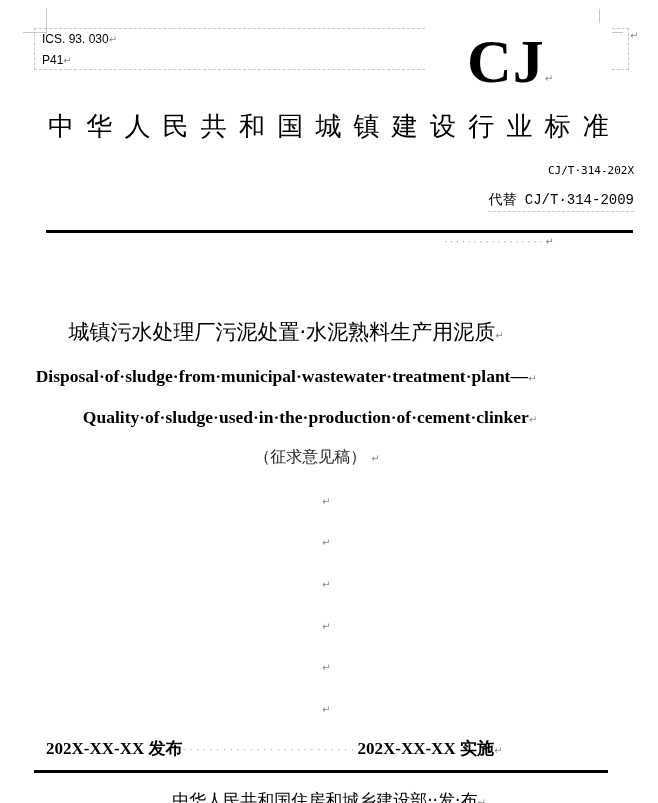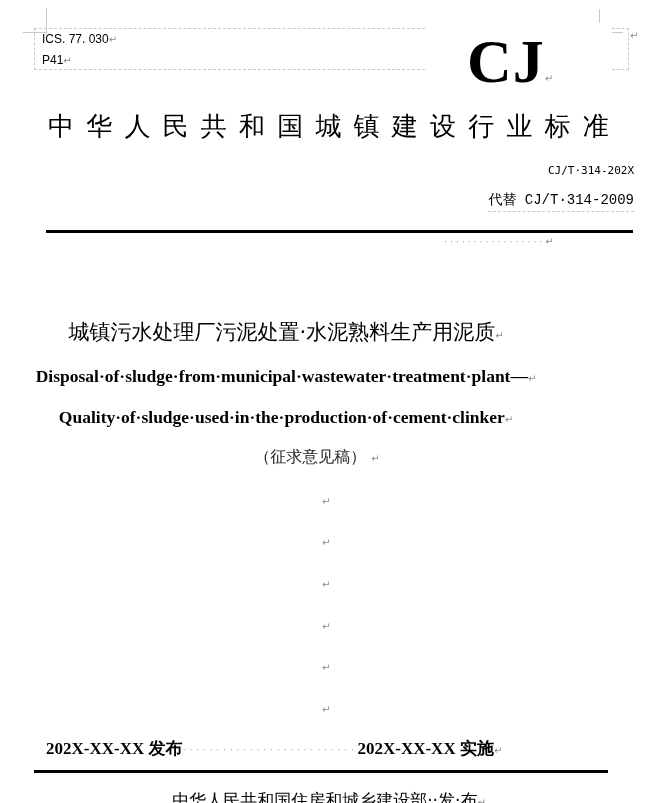--- a/index.html
+++ b/index.html
@@ -60,38 +60,38 @@
 
 <div class="crop-v" style="left:46px; top:8px; height:26px;"></div>
 <div class="crop-h" style="left:23px; top:32px; width:24px;"></div>
 <div class="dash-box" style="left:34px; top:28px; width:390px; height:40px; border-right:none;"></div>
 <div class="crop-v" style="left:599px; top:9px; height:14px;"></div>
 <div class="dash-box" style="left:612px; top:28px; width:16px; height:40px; border-left:none;"></div>
 <div class="crop-h" style="left:612px; top:32px; width:11px;"></div>
 <span class="abs pm" style="left:630px; top:30px;">↵</span>
 
 <div class="abs ics">
-  <div><span>ICS. 77. 030</span><span class="pm">↵</span></div>
+  <div><span>ICS. 93. 030</span><span class="pm">↵</span></div>
   <div><span>P41</span><span class="pm">↵</span></div>
 </div>
 
 <div class="abs cj-logo"><span>CJ</span><span class="pm">↵</span></div>
 
 <div class="abs industry">中华人民共和国城镇建设行业标准</div>
 
 <div class="abs std-no">CJ/T·314-202X</div>
 <div class="abs replace">代替 CJ/T·314-2009</div>
 <div class="abs replace-underline"></div>
 
 <div class="abs rule-top"></div>
 <div class="abs dots-row"><span>·················</span><span class="pm">↵</span></div>
 
 <div class="abs title-cn"><span>城镇污水处理厂污泥处置·水泥熟料生产用泥质</span><span class="pm">↵</span></div>
 <div class="abs title-en" style="top:364px;"><span>Disposal·of·sludge·from·municipal·wastewater·treatment·plant—</span><span class="pm">↵</span></div>
-<div class="abs title-en" style="top:405px;"><span>Quality·of·sludge·used·in·the·production·of·cement·clinker</span><span class="pm">↵</span></div>
+<div class="abs title-en" style="top:405px;padding-left:24px;"><span>Quality·of·sludge·used·in·the·production·of·cement·clinker</span><span class="pm">↵</span></div>
 <div class="abs draft"><span>（征求意见稿）</span> <span class="pm">↵</span></div>
 
 <span class="abs pm para-mark" style="top:496px;">↵</span>
 <span class="abs pm para-mark" style="top:537px;">↵</span>
 <span class="abs pm para-mark" style="top:579px;">↵</span>
 <span class="abs pm para-mark" style="top:621px;">↵</span>
 <span class="abs pm para-mark" style="top:662px;">↵</span>
 <span class="abs pm para-mark" style="top:704px;">↵</span>
 
 <div class="abs dates">

